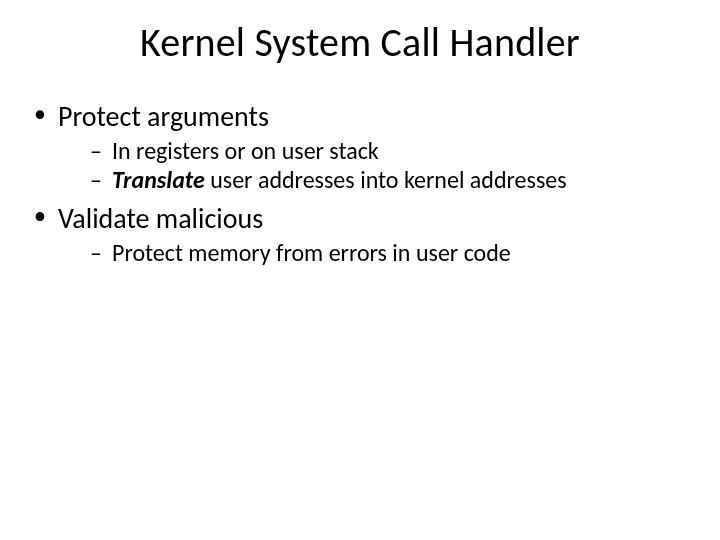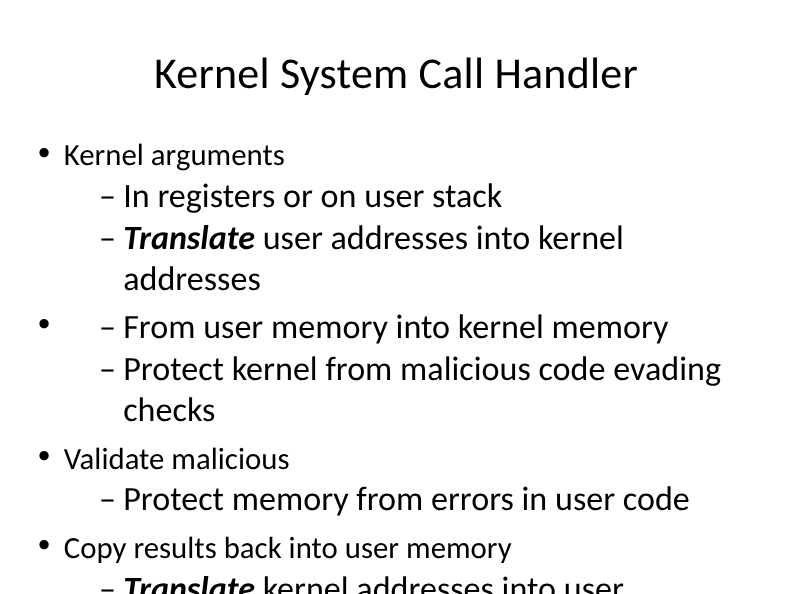--- a/index.html
+++ b/index.html
@@ -8,21 +8,21 @@
     width: 720px;
     height: 540px;
     background: #fff;
     font-family: Calibri, "Segoe UI", Arial, sans-serif;
     color: #000;
   }
   .slide {
     box-sizing: border-box;
     width: 720px;
     height: 540px;
-    padding: 36px 28px 20px 28px;
+    padding: 12px 28px 20px 28px;
   }
   .title {
     text-align: center;
     font-size: 40px;
     font-weight: 400;
     margin: 6px 0 32px 0;
     letter-spacing: 0.2px;
   }
   ul.level1 {
     list-style: none;
@@ -42,21 +42,21 @@
     left: 2px;
     top: 0;
     font-size: 24px;
   }
   ul.level2 {
     list-style: none;
     margin: 2px 0 6px 0;
     padding: 0 0 0 32px;
   }
   ul.level2 > li {
-    font-size: 31px;
+    font-size: 24px;
     line-height: 1.22;
     margin: 0;
     padding-left: 22px;
     position: relative;
   }
   ul.level2 > li::before {
     content: "–";
     position: absolute;
     left: 0;
     top: 0;
@@ -65,54 +65,38 @@
 </style>
 </head>
 <body>
 
 <div class="slide">
   <h1 class="title">Kernel System Call Handler</h1>
 
   <ul class="level1">
 
     <li>
-      <span>Kernel arguments</span>
+      <span>Protect arguments</span>
       <ul class="level2">
         <li>
           <span>In registers or on user stack</span>
         </li>
         <li>
           <span class="em">Translate</span><span> user addresses into kernel addresses</span>
         </li>
       </ul>
     </li>
 
     <li>
-      <ul class="level2">
-        <li>
-          <span>From user memory into kernel memory</span>
-        </li>
-        <li>
-          <span>Protect kernel from malicious code evading checks</span>
-        </li>
-      </ul>
     </li>
 
     <li>
       <span>Validate malicious</span>
       <ul class="level2">
         <li>
           <span>Protect memory from errors in user code</span>
         </li>
       </ul>
     </li>
 
-    <li>
-      <span>Copy results back into user memory</span>
-      <ul class="level2">
-        <li>
-          <span class="em">Translate</span><span> kernel addresses into user addresses</span>
-        </li>
-      </ul>
-    </li>
 
   </ul>
 </div>
 
 </body></html>

